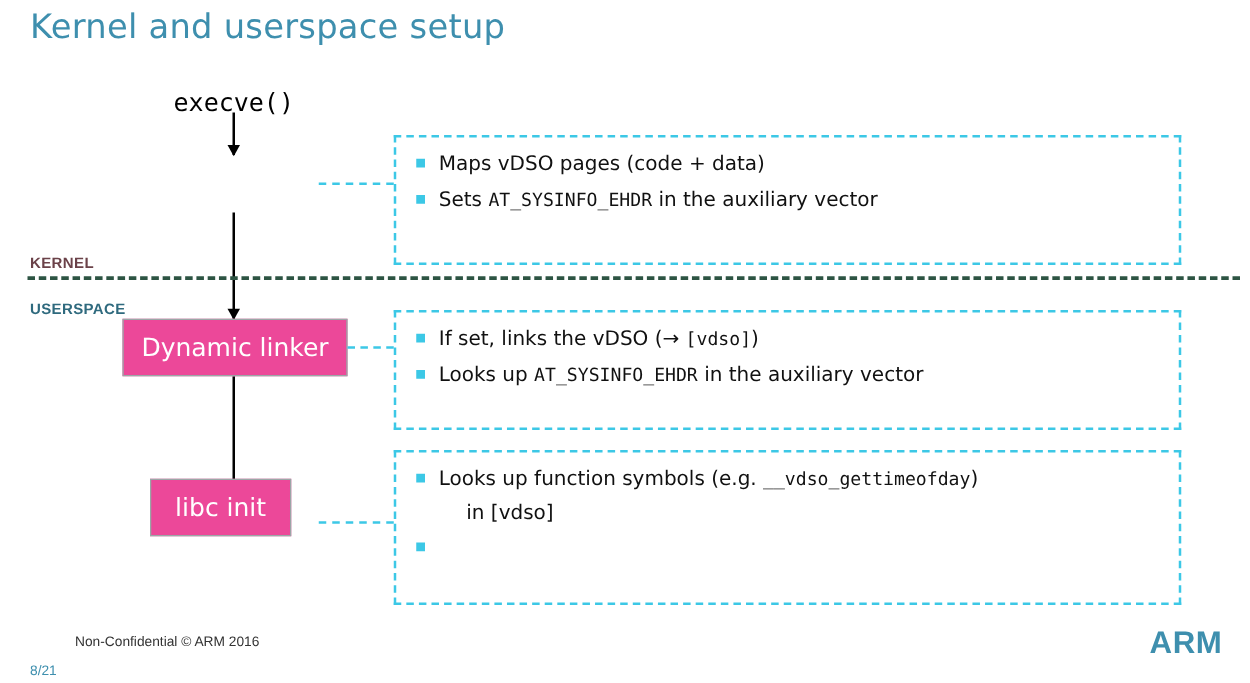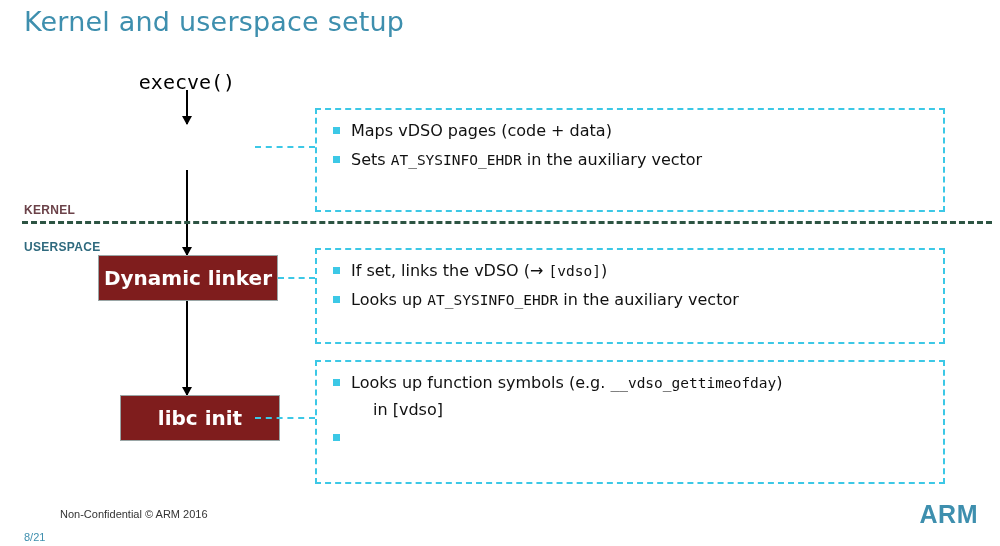--- a/index.html
+++ b/index.html
@@ -21,25 +21,25 @@
   
   .flow-box{
     position:absolute;box-sizing:border-box;
     border:1px solid #9aa6a6;
     display:flex;align-items:center;justify-content:center;
     color:#ffffff;font-size:20px;
     font-family:"DejaVu Sans",sans-serif;
     white-space:nowrap;
   }
   .flow-box.kernelbox{background:#5e3c42;}
-  .flow-box.userbox{background:#7f1d1d;font-weight:bold;}
+  .flow-box.userbox{background:#ec4899;}
 
   #box-elf   {left:120px;top:124px;width:135px;height:46px;}
   #box-dyn   {left:98px; top:255px;width:180px;height:46px;}
-  #box-libc  {left:120px;top:395px;width:160px;height:46px;}
+  #box-libc  {left:120px;top:383px;width:113px;height:46px;}
 
   
   .execve-label{
     position:absolute;left:112px;top:70px;width:150px;
     text-align:center;font-size:20px;color:#000;
     font-family:"DejaVu Sans Mono",monospace;
   }
 
   
   .v-arrow{position:absolute;left:186px;width:2px;background:#000;}

